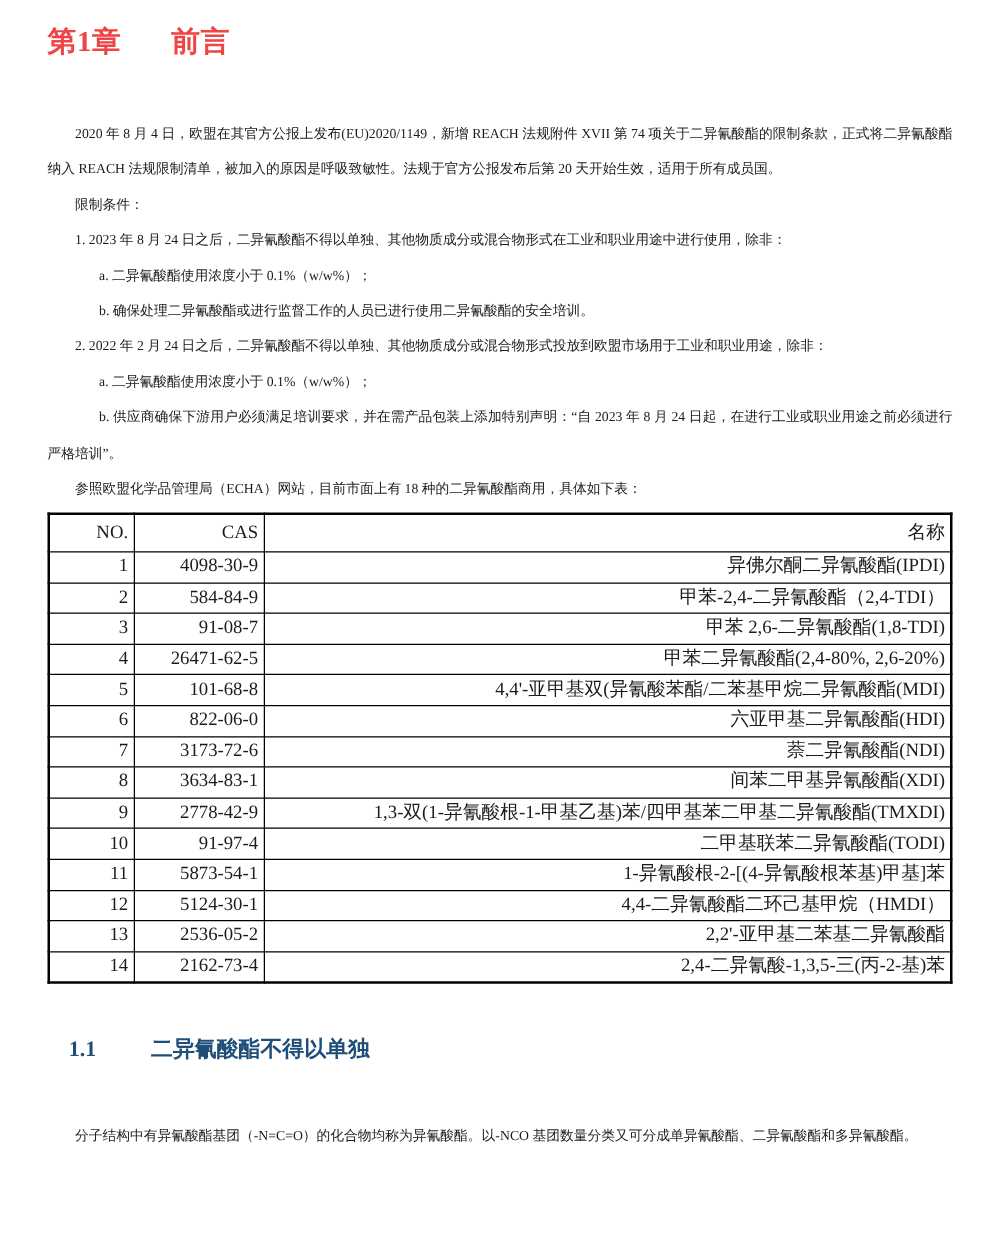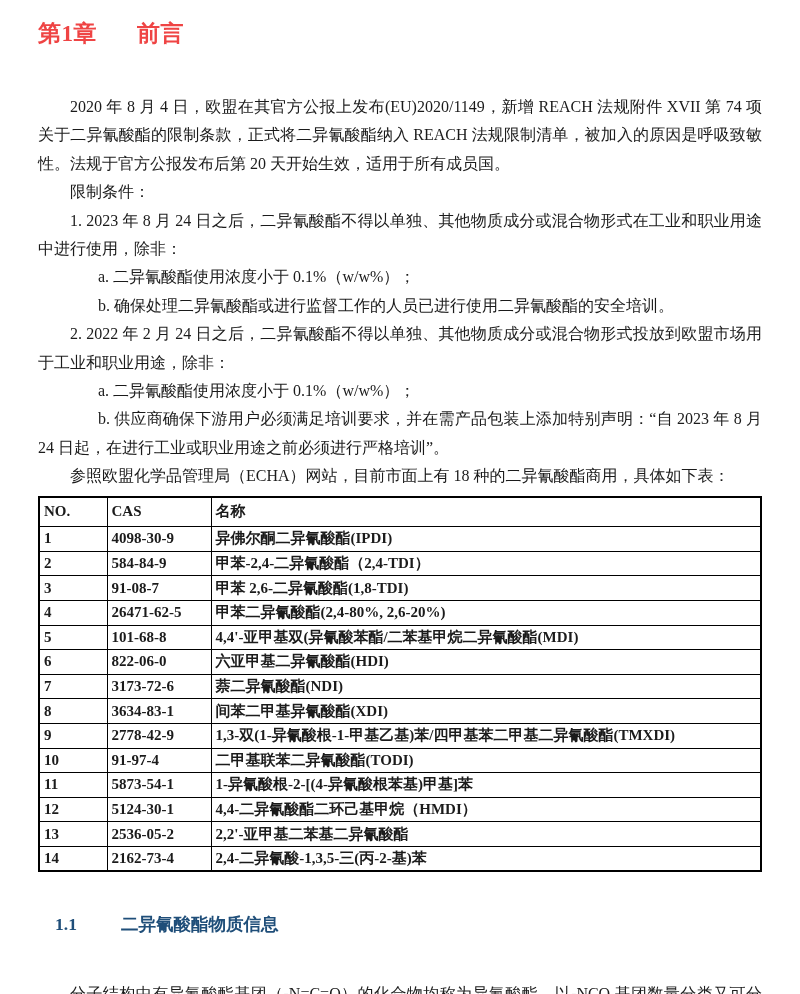--- a/index.html
+++ b/index.html
@@ -18,37 +18,37 @@
   .chapter-heading {
     font-size: 23px;
     font-weight: bold;
     color: #ef4444;
     margin: 2px 0 44px 0;
     letter-spacing: 0.5px;
   }
   .chapter-heading .h-gap { display: inline-block; width: 40px; }
   .body-text p {
     margin: 0;
-    font-size: 16px;
+    font-size: 11px;
     line-height: 28.4px;
     text-align: justify;
     text-indent: 2em;
   }
   .body-text p.subitem { text-indent: 3.75em; }
   .doc-table {
     width: 100%;
     border-collapse: collapse;
     border: 2px solid #000;
     margin-top: 5px;
     table-layout: fixed;
   }
   .doc-table th, .doc-table td {
     border: 1px solid #000;
-    font-weight: bold;
-    text-align: left;
+    font-weight: normal;
+    text-align: right;
     font-size: 15px;
     padding: 0 4px;
     height: 24.6px;
     line-height: 17px;
     overflow: hidden;
     white-space: nowrap;
   }
   .doc-table th { height: 30px; }
   .col-no { width: 68px; }
   .col-cas { width: 104px; }
@@ -158,20 +158,20 @@
         </tr>
         <tr>
           <td>14</td>
           <td>2162-73-4</td>
           <td>2,4-二异氰酸-1,3,5-三(丙-2-基)苯</td>
         </tr>
       </tbody>
   </table>
 
   <div class="section-heading">
-    <span>1.1</span><span class="h-gap"></span><span>二异氰酸酯物质信息</span>
+    <span>1.1</span><span class="h-gap"></span><span>二异氰酸酯不得以单独</span>
   </div>
 
   <div class="body-text">
     <p class="closing-para">分子结构中有异氰酸酯基团（-N=C=O）的化合物均称为异氰酸酯。以-NCO 基团数量分类又可分成单异氰酸酯、二异氰酸酯和多异氰酸酯。</p>
   </div>
 
 </div>
 
 </body></html>

